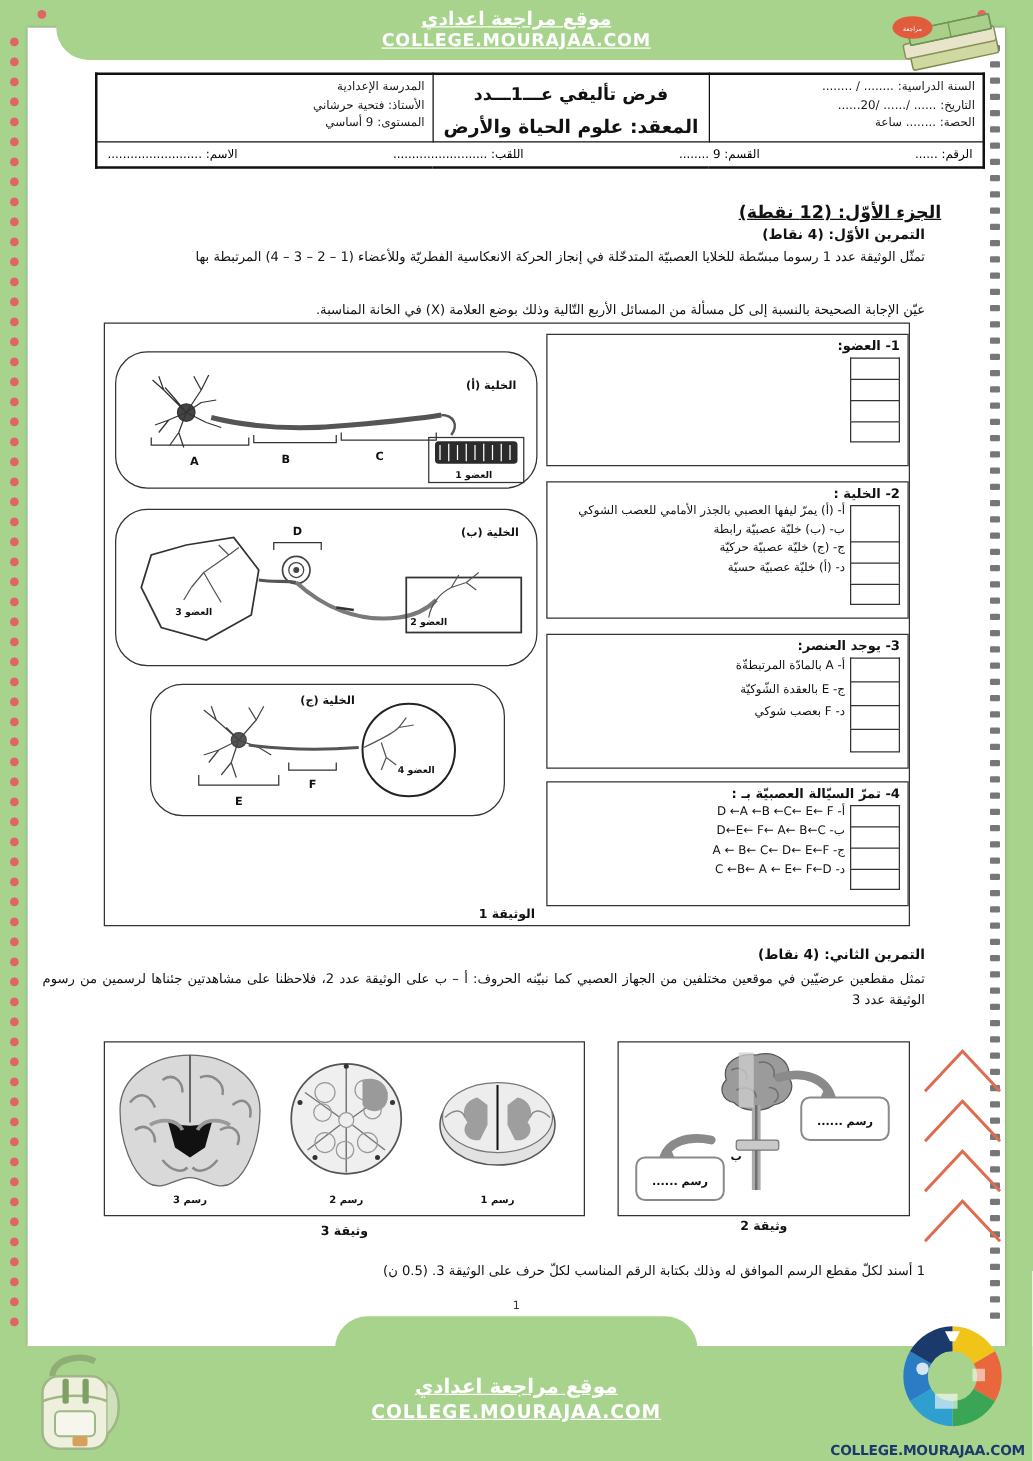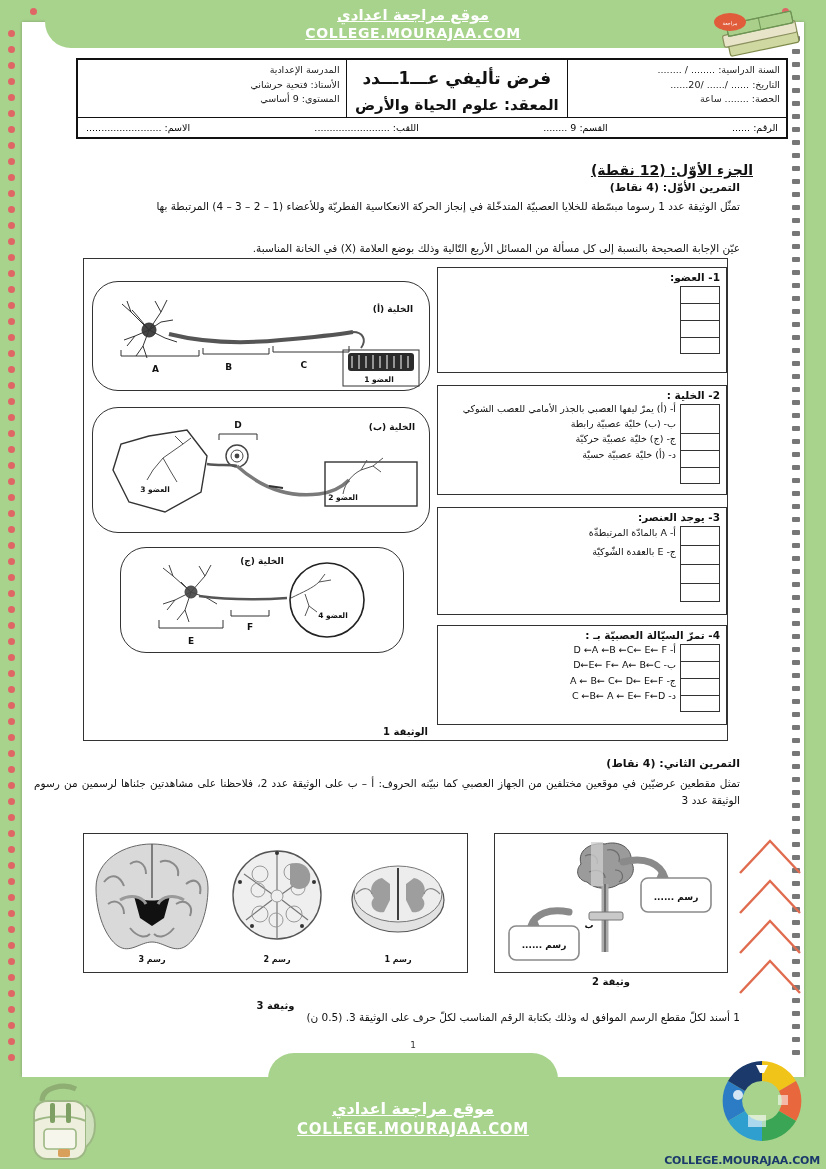--- a/index.html
+++ b/index.html
@@ -61,21 +61,21 @@
   .hdr-table{
     position:absolute; left:76px; top:58px; width:712px;
     border:2px solid #111; border-collapse:collapse; background:#fff;
   }
   .hdr-table td{ border:1px solid #111; padding:3px 6px; vertical-align:top; }
   .cell-r{ width:270px; }
   .cell-m{ width:222px; text-align:center; }
   .cell-l{ width:220px; }
   .hdr-line{ font-size:9.5px; color:#1a1a1a; line-height:1.55; white-space:nowrap; }
   .test-title{
-    font-size:17px; font-weight:bold; color:#111; margin:5px 0 8px; letter-spacing:.5px;
+    font-size:14px; font-weight:bold; color:#111; margin:5px 0 8px; letter-spacing:.5px;
   }
   .subject{ font-size:15px; font-weight:bold; color:#111; }
   .row2 td{ padding:4px 8px; }
   .row2-inner{ display:flex; justify-content:space-between; font-size:9.5px; gap:6px; }
   .row2-inner span{ white-space:nowrap; }
 
   
   .part-title{
     position:absolute; right:73px; top:162px; font-size:14px; font-weight:bold;
     color:#111; text-decoration:underline;
@@ -565,20 +565,21 @@
       <div class="q-body">
         <div class="chk-col">
           <div class="chk" style="height:19px;"></div>
           <div class="chk" style="height:19px;"></div>
           <div class="chk" style="height:19px;"></div>
           <div class="chk" style="height:19px;"></div>
         </div>
         <div class="q-opts">
           <div class="q-opt" style="line-height:1.95;">أ- A بالمادّة المرتبطةّة</div>
           <div class="q-opt" style="line-height:1.95;">ج- E بالعقدة الشّوكيّة</div>
+          <div class="q-opt" style="line-height:1.95;">د- F بعصب شوكي</div>
         </div>
       </div>
     </div>
 
     <div class="qbox" style="top:366px; height:100px;">
       <div class="q-head">4- تمرّ السيّالة العصبيّة بـ :</div>
       <div class="q-body">
         <div class="chk-col">
           <div class="chk"></div>
           <div class="chk"></div>
@@ -645,21 +646,21 @@
       <ellipse cx="48" cy="40" rx="46" ry="32" fill="#e2e2e2" stroke="#555" stroke-width="1.2"></ellipse>
       <ellipse cx="48" cy="34" rx="44" ry="28" fill="#ededed" stroke="#777" stroke-width="1"></ellipse>
       <path d="M48 8 L48 60" stroke="#111" stroke-width="1.6"></path>
       <path d="M32 18 C22 20, 18 30, 24 38 C18 44, 24 54, 34 52 L40 40 L40 24 Z" fill="#9e9e9e"></path>
       <path d="M64 18 C74 20, 78 30, 72 38 C78 44, 72 54, 62 52 L56 40 L56 24 Z" fill="#9e9e9e"></path>
       <path d="M6 34 C14 26, 20 28, 22 34 M90 34 C82 26, 76 28, 74 34" fill="none" stroke="#888" stroke-width="1.2"></path>
     </g>
     <text x="316" y="128" font-size="8" font-weight="bold" fill="#111" text-anchor="middle" font-family="DejaVu Sans, sans-serif">رسم 1</text>
   </svg>
 </div>
-<div class="doc-cap" style="left:83px; width:385px; top:1000px;">وثيقة 3</div>
+<div class="doc-cap" style="left:83px; width:385px; top:980px;">وثيقة 3</div>
 
 <div class="doc2-box">
   <svg viewBox="0 0 234 140" width="234" height="140">
 
     <g transform="translate(78,6)">
       <path d="M10 24 C6 10, 20 2, 34 4 C48 0, 62 8, 60 22 C66 30, 60 42, 48 44
                C40 50, 24 50, 16 42 C6 40, 4 30, 10 24 Z" fill="#9b9b9b" stroke="#555" stroke-width="1"></path>
       <path d="M14 16 C22 12, 28 18, 26 24 M36 10 C44 8, 50 14, 48 22
                M18 32 C26 28, 34 32, 34 38 M44 30 C52 30, 54 38, 48 42" fill="none" stroke="#6d6d6d" stroke-width="1.2"></path>
       <path d="M34 44 L34 112" stroke="#aaa" stroke-width="7"></path>

